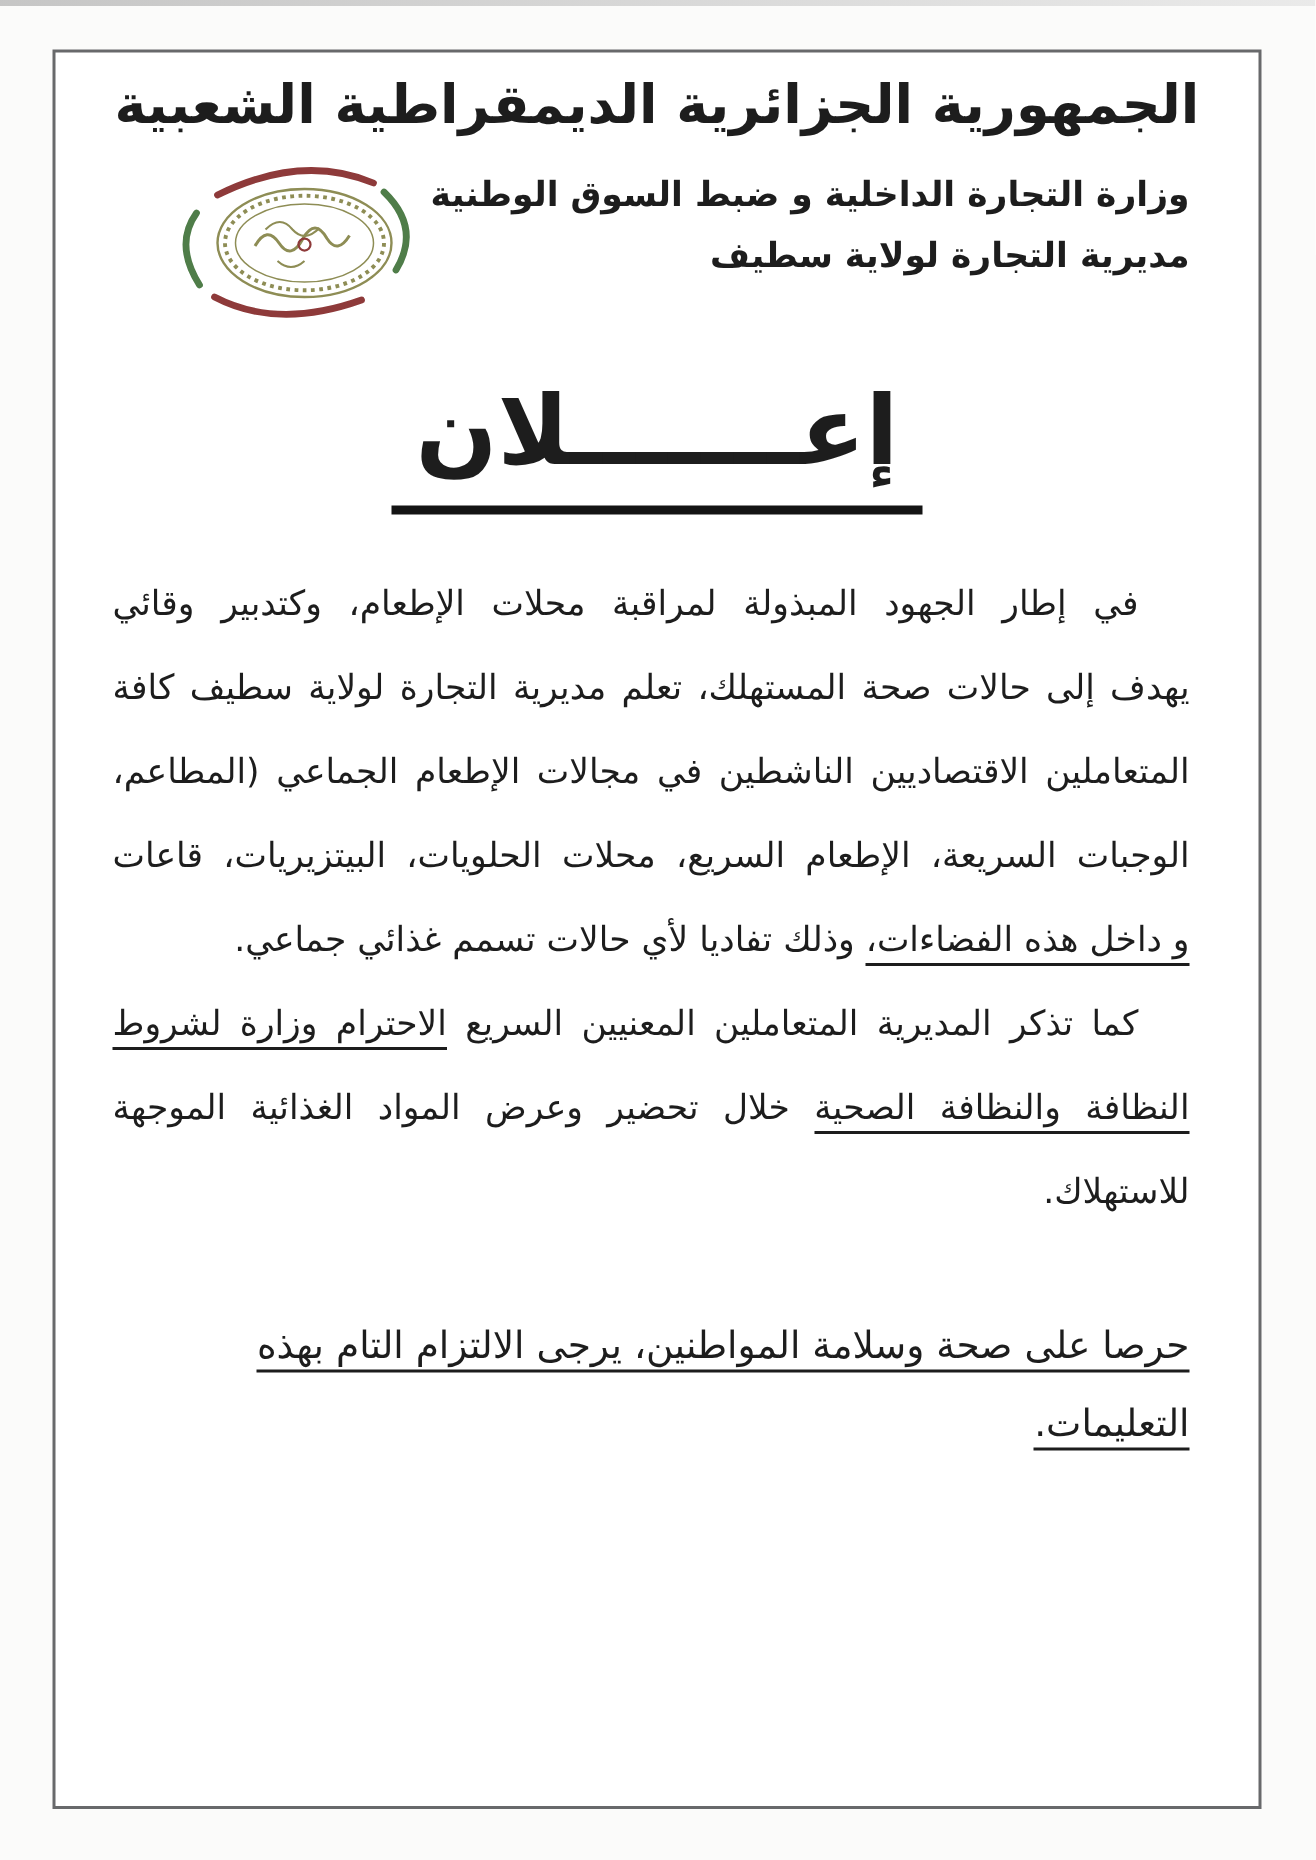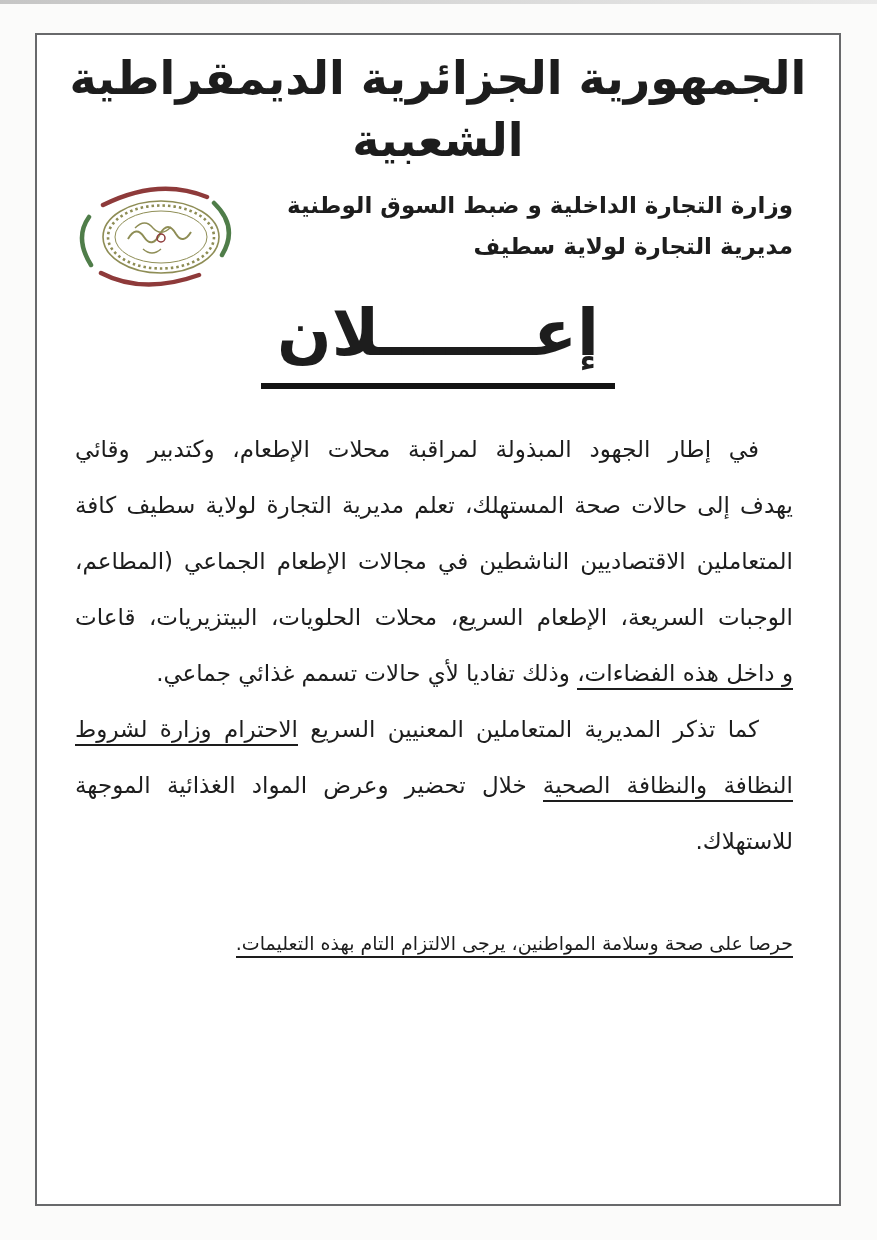--- a/index.html
+++ b/index.html
@@ -11,42 +11,42 @@
   .scan-edge{
     position:absolute;top:0;left:0;width:100%;height:4px;
     background:linear-gradient(to right,#9a9a9a,#dcdcdc);opacity:.55;
   }
   .frame{
     position:absolute;left:35px;top:33px;width:802px;height:1169px;
     border:2px solid #68696b;background:#ffffff;direction:rtl;
   }
   .republic{
     margin:12px 8px 0;text-align:center;
-    font-size:46px;font-weight:bold;line-height:1.35;
+    font-size:36px;font-weight:bold;line-height:1.35;
   }
   .hdr-row{
-    display:flex;justify-content:space-between;align-items:flex-start;
+    display:flex;align-items:flex-start;
     padding:10px 46px 0 36px;
   }
   .ministry-block{
     text-align:right;font-weight:bold;font-size:23px;line-height:41px;padding-top:4px;
   }
   .logo{width:172px;height:106px;flex:0 0 auto;margin-top:2px;}
-  .title-wrap{text-align:center;margin-top:8px;}
+  .title-wrap{text-align:center;margin-top:38px;}
   .title{
     display:inline-block;font-size:64px;font-weight:bold;line-height:1.15;
     border-bottom:6px solid #141414;padding:0 16px 12px;
   }
   .bodytxt{padding:32px 46px 0 38px;font-size:23px;}
   .line{margin:0;line-height:56px;}
   .full{text-align:justify;text-align-last:justify;}
   .lastline{text-align:right;}
   .indent{text-indent:34px;}
   .u{border-bottom:2px solid #1d1d1d;padding-bottom:2px;}
-  .footer-line{margin:0;padding:48px 46px 0 38px;text-align:right;font-size:19px;line-height:52px;}
+  .footer-line{margin:0;padding:48px 46px 0 38px;text-align:right;font-size:25px;line-height:52px;}
 </style>
 </head>
 <body>
 
 <div class="scan-edge"></div>
 
 <div class="frame">
 
   <h1 class="republic">الجمهورية الجزائرية الديمقراطية الشعبية</h1>
 

